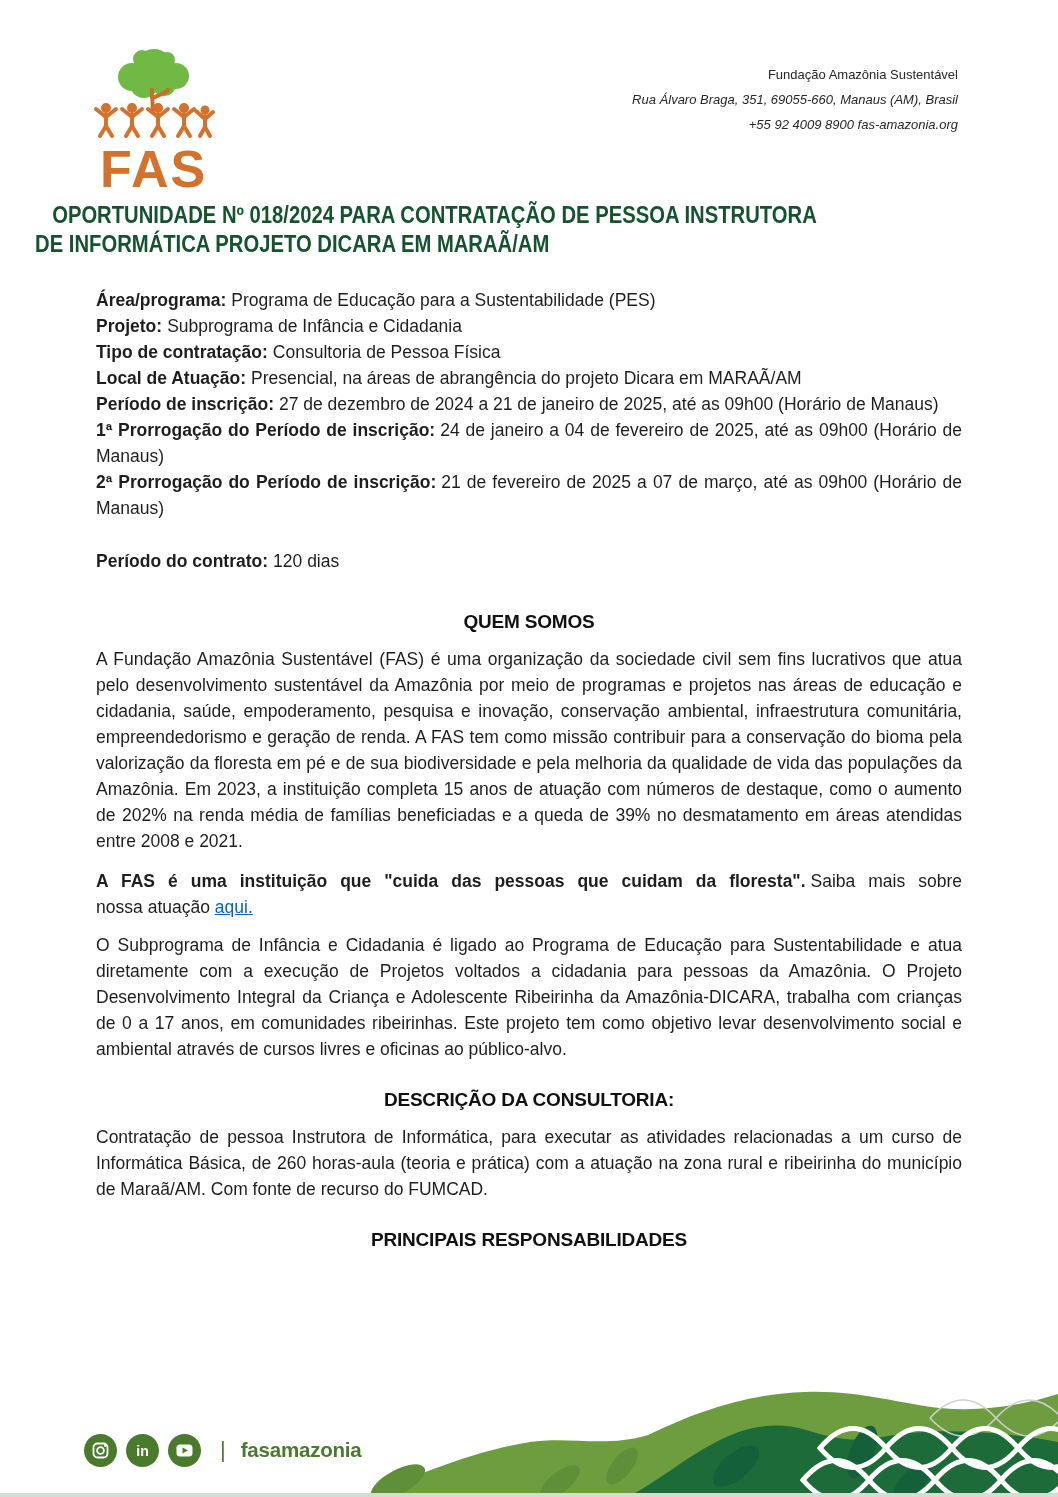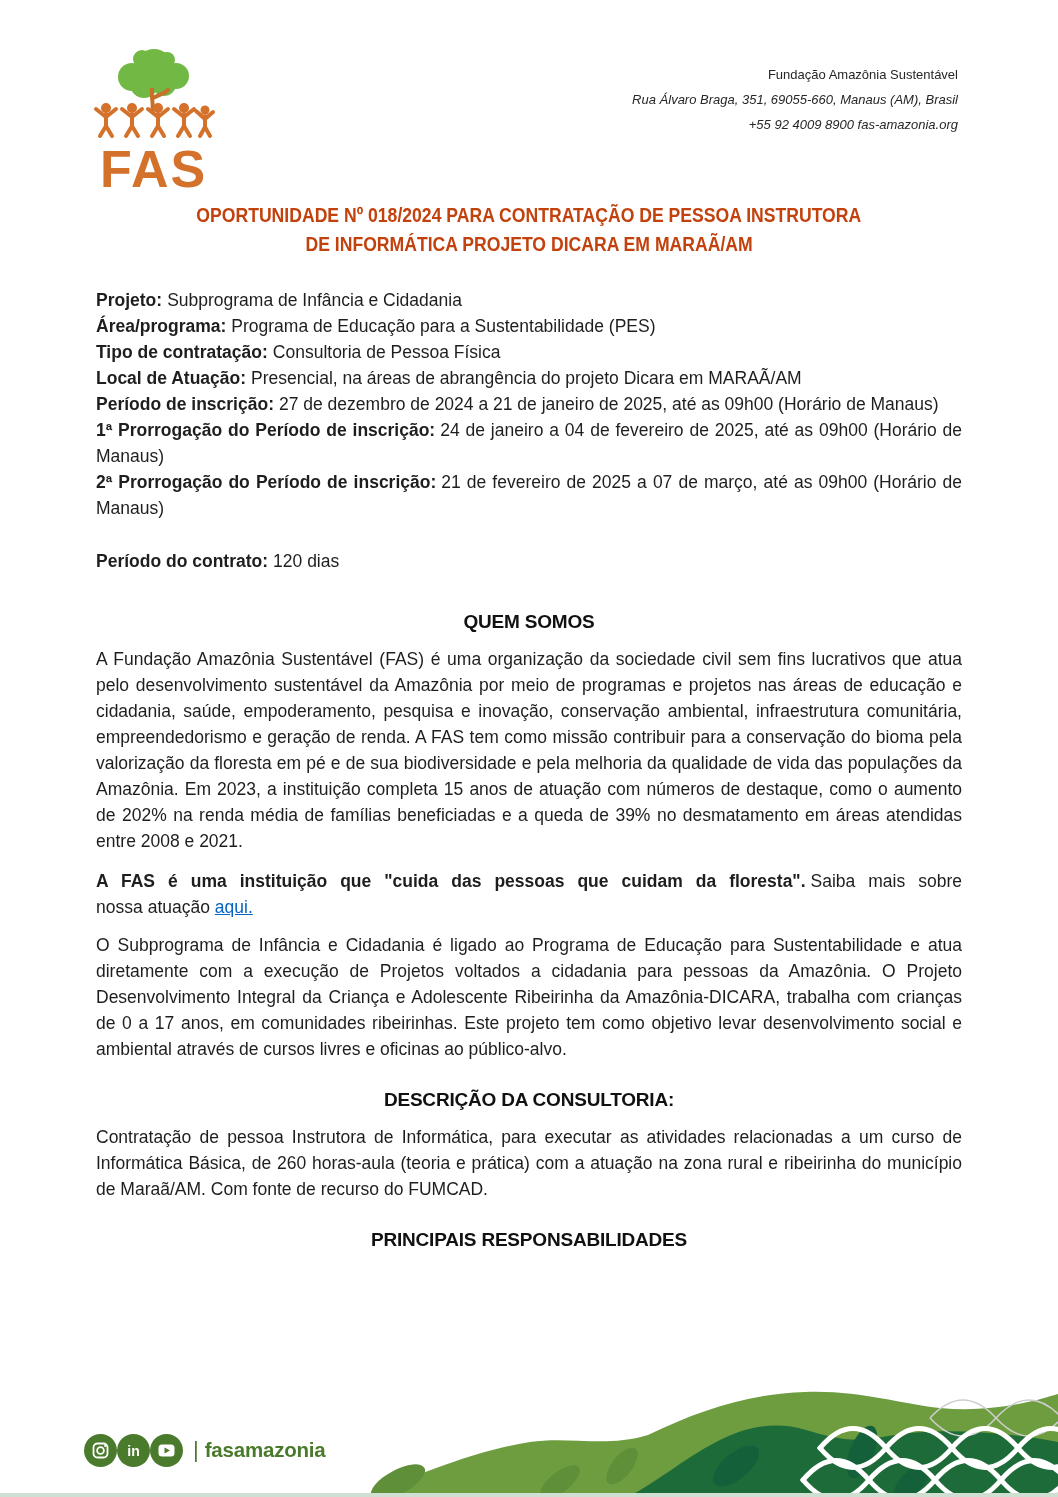--- a/index.html
+++ b/index.html
@@ -10,22 +10,22 @@
   }
   
   .logo{position:absolute;left:92px;top:46px;width:130px;height:148px;}
   .hdr-contact{
     position:absolute;top:62px;right:100px;text-align:right;
     font-size:13px;line-height:25px;color:#262626;
   }
   .hdr-contact .it{font-style:italic;}
   
   .doc-title{
-    position:absolute;left:0;right:0;top:201px;text-align:center;
-    font-weight:700;font-size:20px;line-height:29px;color:#c2410c;
+    position:absolute;left:0;right:0;top:201px;text-align:left;
+    font-weight:700;font-size:23px;line-height:29px;color:#14532d;
   }
   .doc-title span{display:inline-block;transform:scaleX(0.88);transform-origin:center;white-space:nowrap;}
   
   .content{position:absolute;left:96px;right:96px;top:287px;}
   .content p{margin:0;font-size:17.5px;line-height:26px;text-align:justify;}
   .fld b{margin-right:5px;}
   .contract{margin-top:27px !important;}
   h2.sec{
     margin:0;font-size:19px;line-height:24px;font-weight:700;color:#111;
     letter-spacing:-0.2px;
@@ -37,21 +37,21 @@
   .sec-contexto{margin-top:28px !important;}
   .sec-descr{margin-top:26px !important;}
   .sec-princ{margin-top:26px !important;}
   a.inline-link{color:#0563c1;text-decoration:underline;cursor:pointer;}
   .quote-p b{margin-right:5px;}
   .quote-p .rest{margin-right:5px;}
   
   .footer-art{position:absolute;left:0;bottom:0;width:1058px;height:167px;}
   .social-bar{
     position:absolute;left:84px;top:1432px;height:36px;
-    display:flex;align-items:center;text-align:right;
+    display:flex;align-items:center;gap:9px;text-align:right;
   }
   .social-bar .sep{color:#4a7a2c;font-size:22px;font-weight:400;margin:0 6px 0 10px;}
   .social-bar .handle{color:#4a7a2c;font-size:20.5px;font-weight:700;letter-spacing:-0.2px;}
   .soc{width:33px;height:33px;display:block;cursor:pointer;}
 </style>
 </head>
 <body>
 
 <div class="page">
 
@@ -122,24 +122,24 @@
   </div>
 
   <div class="doc-title">
     <span>OPORTUNIDADE Nº 018/2024 PARA CONTRATAÇÃO DE PESSOA INSTRUTORA</span><br>
     <span>DE INFORMÁTICA PROJETO DICARA EM MARAÃ/AM</span>
   </div>
 
   <div class="content">
 
     <p class="fld">
+      <b>Área/programa:</b><span>Programa de Educação para a Sustentabilidade (PES)</span>
+    </p>
+    <p class="fld">
       <b>Projeto:</b><span>Subprograma de Infância e Cidadania</span>
-    </p>
-    <p class="fld">
-      <b>Área/programa:</b><span>Programa de Educação para a Sustentabilidade (PES)</span>
     </p>
     <p class="fld">
       <b>Tipo de contratação:</b><span>Consultoria de Pessoa Física</span>
     </p>
     <p class="fld">
       <b>Local de Atuação:</b><span>Presencial, na áreas de abrangência do projeto Dicara em MARAÃ/AM</span>
     </p>
     <p class="fld">
       <b>Período de inscrição:</b><span>27 de dezembro de 2024 a 21 de janeiro de 2025, até as 09h00 (Horário de Manaus)</span>
     </p>

